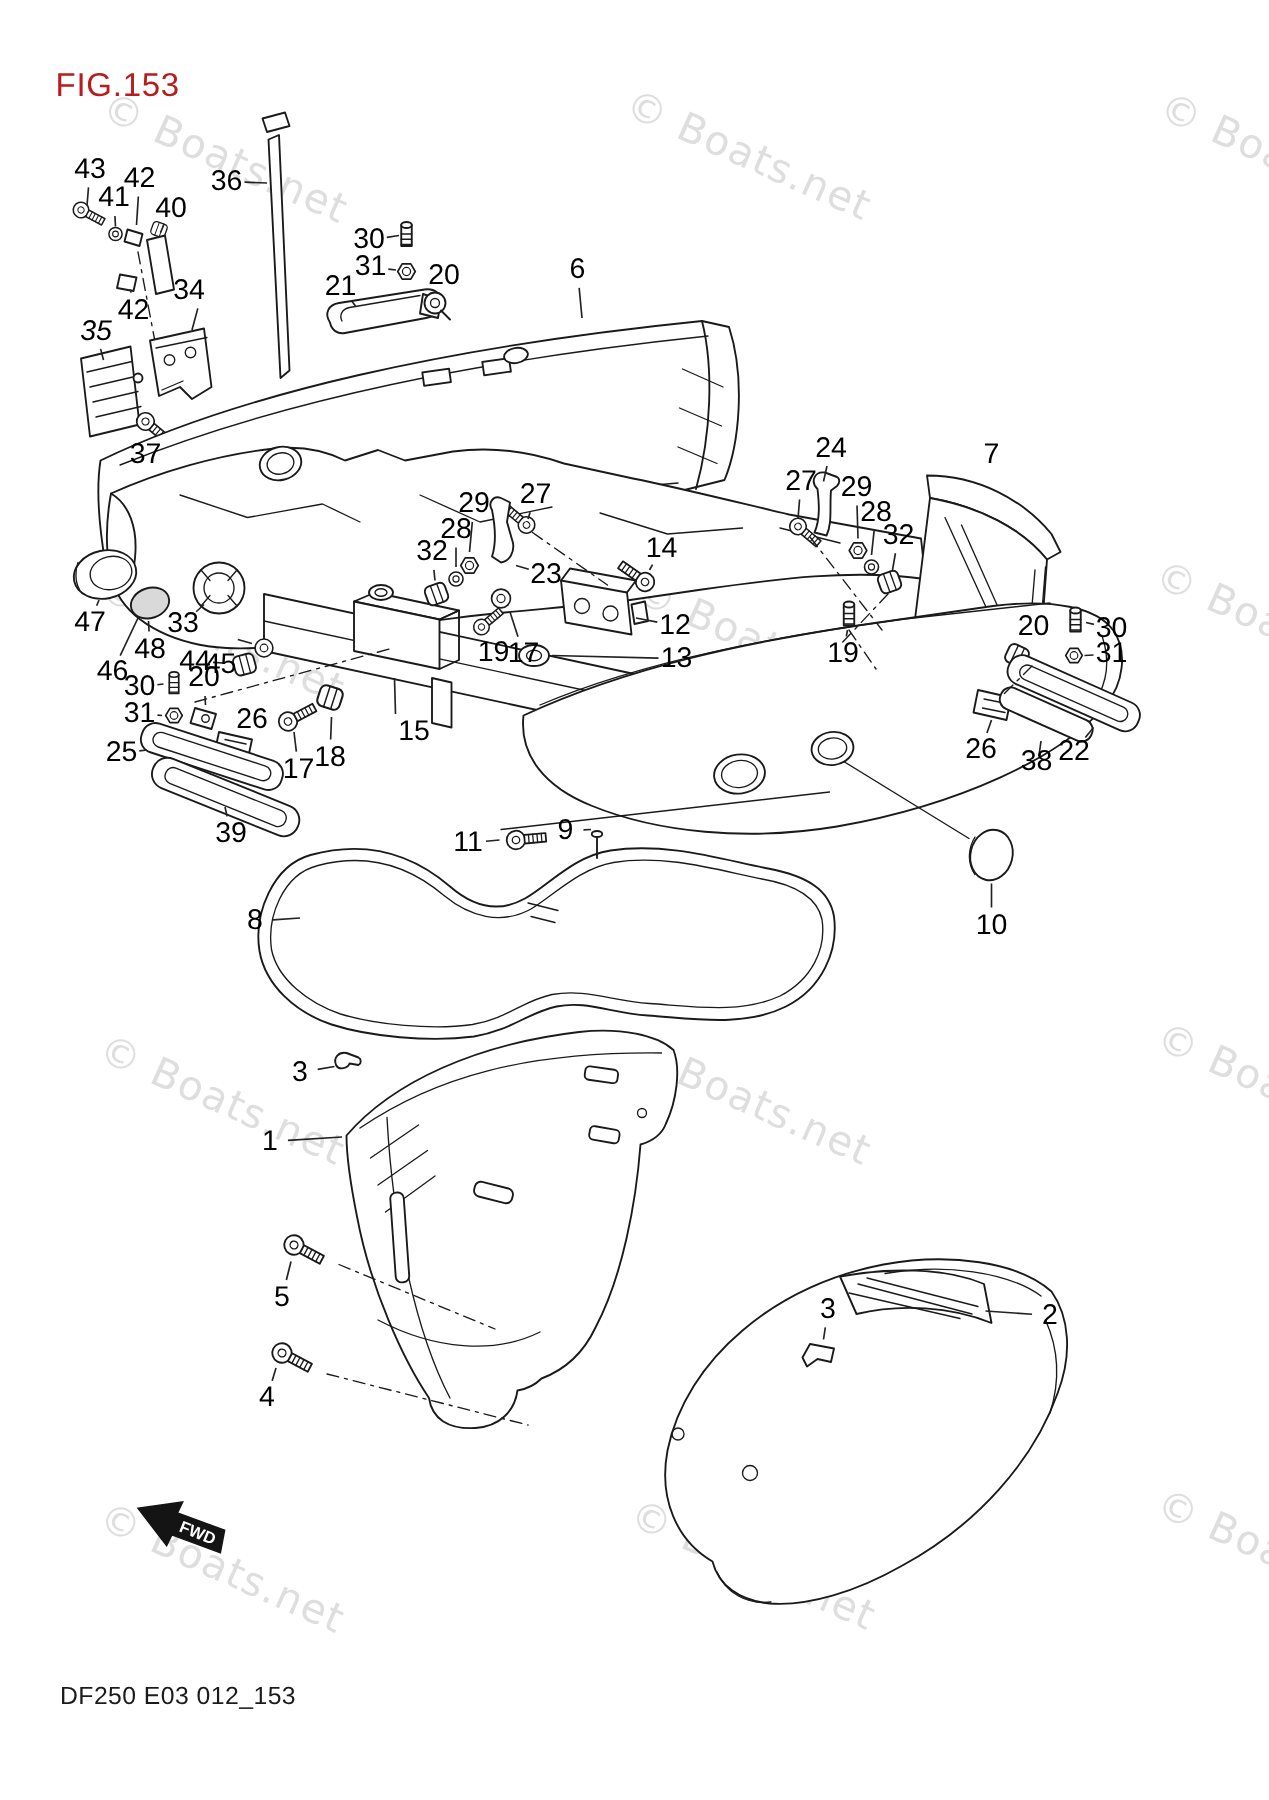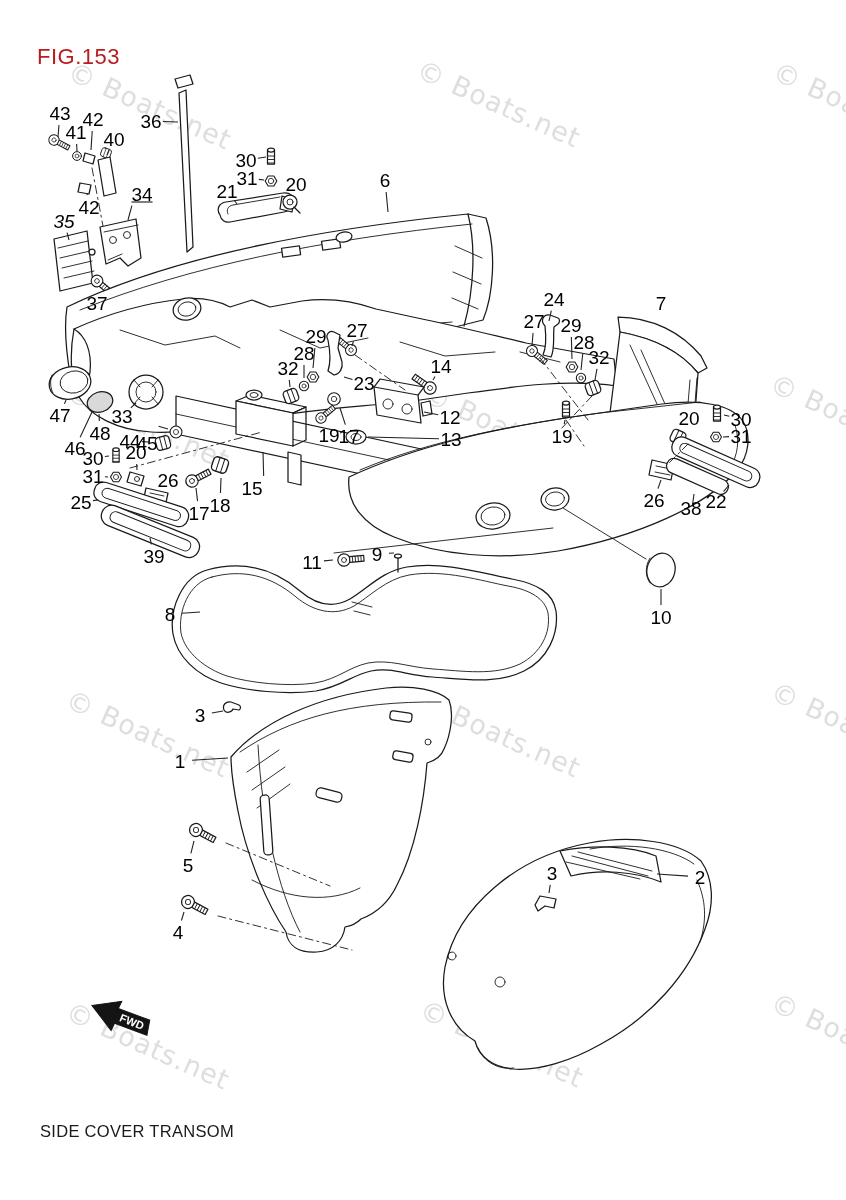--- a/index.html
+++ b/index.html
@@ -348,21 +348,21 @@
       <div class="callout" style="left: 60px; top: 113px;">43</div>
       <div class="callout" style="left: 76px; top: 132px;">41</div>
       <div class="callout" style="left: 93px; top: 119px;">42</div>
       <div class="callout" style="left: 114px; top: 139px;">40</div>
       <div class="callout" style="left: 151px; top: 121px;">36</div>
       <div class="callout" style="left: 246px; top: 160px;">30</div>
       <div class="callout" style="left: 247px; top: 178px;">31</div>
       <div class="callout" style="left: 227px; top: 191px;">21</div>
       <div class="callout" style="left: 296px; top: 184px;">20</div>
       <div class="callout" style="left: 385px; top: 180px;">6</div>
-      <div class="callout" style="left: 142px; top: 194px; text-decoration: underline;">34</div>
+      <div class="callout" style="left: 126px; top: 194px;">34</div>
       <div class="callout" style="left: 64px; top: 221px; font-style: italic;">35</div>
       <div class="callout" style="left: 89px; top: 207px;">42</div>
       <div class="callout" style="left: 97px; top: 303px;">37</div>
       <div class="callout" style="left: 554px; top: 299px;">24</div>
       <div class="callout" style="left: 534px; top: 321px;">27</div>
       <div class="callout" style="left: 571px; top: 325px;">29</div>
       <div class="callout" style="left: 584px; top: 342px;">28</div>
       <div class="callout" style="left: 599px; top: 357px;">32</div>
       <div class="callout" style="left: 661px; top: 303px;">7</div>
       <div class="callout" style="left: 357px; top: 330px;">27</div>
@@ -388,30 +388,30 @@
       <div class="callout" style="left: 147px; top: 423px; margin-top: 20px;">45</div>
       <div class="callout" style="left: 130px; top: 441px;">44</div>
       <div class="callout" style="left: 75px; top: 448px;">46</div>
       <div class="callout" style="left: 93px; top: 458px;">30</div>
       <div class="callout" style="left: 93px; top: 476px;">31</div>
       <div class="callout" style="left: 136px; top: 452px;">20</div>
       <div class="callout" style="left: 168px; top: 480px;">26</div>
       <div class="callout" style="left: 81px; top: 502px;">25</div>
       <div class="callout" style="left: 199px; top: 513px;">17</div>
       <div class="callout" style="left: 220px; top: 505px;">18</div>
-      <div class="callout" style="left: 252px; top: 488px;">15</div>
+      <div class="callout" style="left: 276px; top: 488px;">15</div>
       <div class="callout" style="left: 154px; top: 556px;">39</div>
       <div class="callout" style="left: 312px; top: 562px;">11</div>
       <div class="callout" style="left: 377px; top: 554px;">9</div>
       <div class="callout" style="left: 170px; top: 614px;">8</div>
       <div class="callout" style="left: 661px; top: 617px;">10</div>
       <div class="callout" style="left: 200px; top: 715px;">3</div>
       <div class="callout" style="left: 180px; top: 761px;">1</div>
       <div class="callout" style="left: 188px; top: 865px;">5</div>
       <div class="callout" style="left: 178px; top: 932px;">4</div>
       <div class="callout" style="left: 552px; top: 873px;">3</div>
       <div class="callout" style="left: 700px; top: 877px;">2</div>
     </div>
 
   <div class="footer">
-    <div>SIDE COVER TRANSOM</div>
+    <div>DF250 E03 012_153</div>
   </div>
 </div>
 
 </body></html>

